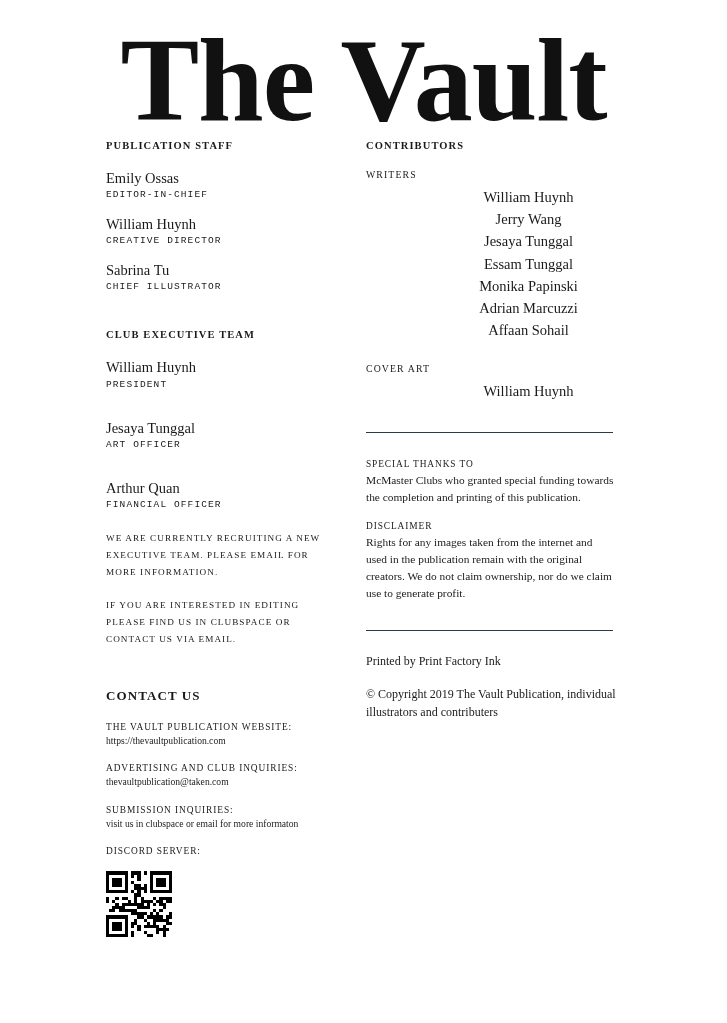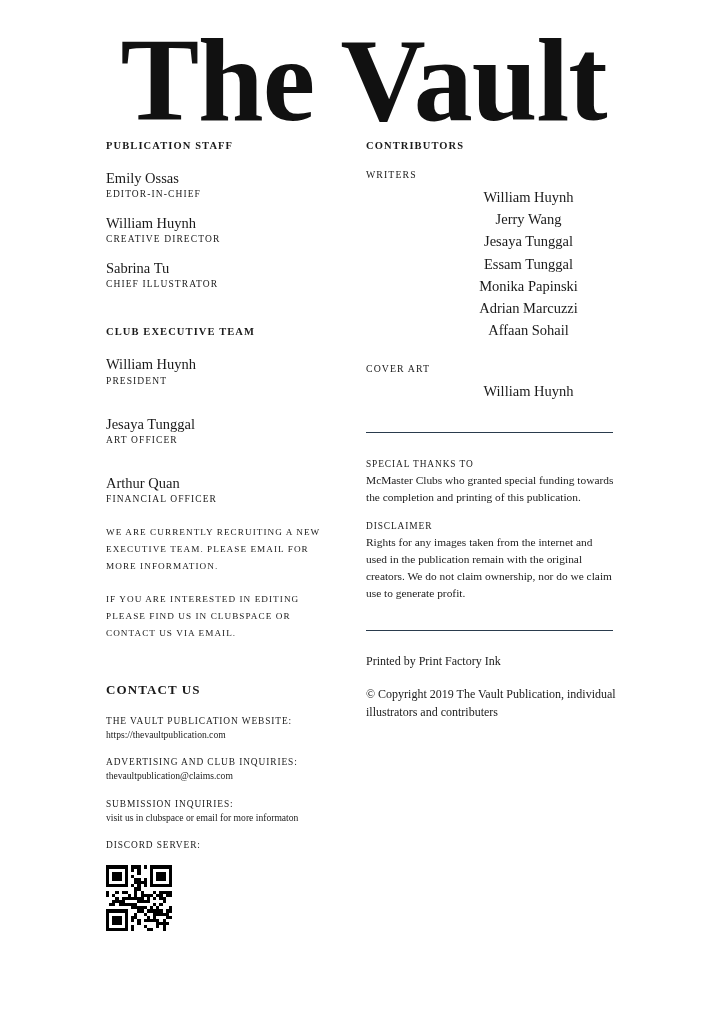--- a/index.html
+++ b/index.html
@@ -67,20 +67,21 @@
   }
   .person .name {
     font-size: 14.5px;
     line-height: 1.25;
     margin-bottom: 2px;
   }
   .person .role {
     font-size: 9.5px;
     letter-spacing: 1.1px;
     text-transform: uppercase;
+    font-family: Liberation Mono, monospace;
   }
 
   .spacer-lg { height: 22px; }
   .spacer-md { height: 14px; }
 
   .smallcaps-block {
     font-size: 9.2px;
     letter-spacing: 1.05px;
     text-transform: uppercase;
     line-height: 1.85;
@@ -211,21 +212,21 @@
       <div style="height:40px"></div>
 
       <div class="contact-head">CONTACT US</div>
 
       <div class="contact-item">
         <div class="label">THE VAULT PUBLICATION WEBSITE:</div>
         <div class="value">https://thevaultpublication.com</div>
       </div>
       <div class="contact-item">
         <div class="label">ADVERTISING AND CLUB INQUIRIES:</div>
-        <div class="value">thevaultpublication@claims.com</div>
+        <div class="value">thevaultpublication@taken.com</div>
       </div>
       <div class="contact-item">
         <div class="label">SUBMISSION INQUIRIES:</div>
         <div class="value">visit us in clubspace or email for more informaton</div>
       </div>
       <div class="contact-item">
         <div class="label">DISCORD SERVER:</div>
       </div>
 
       <div class="qr" id="qr">

